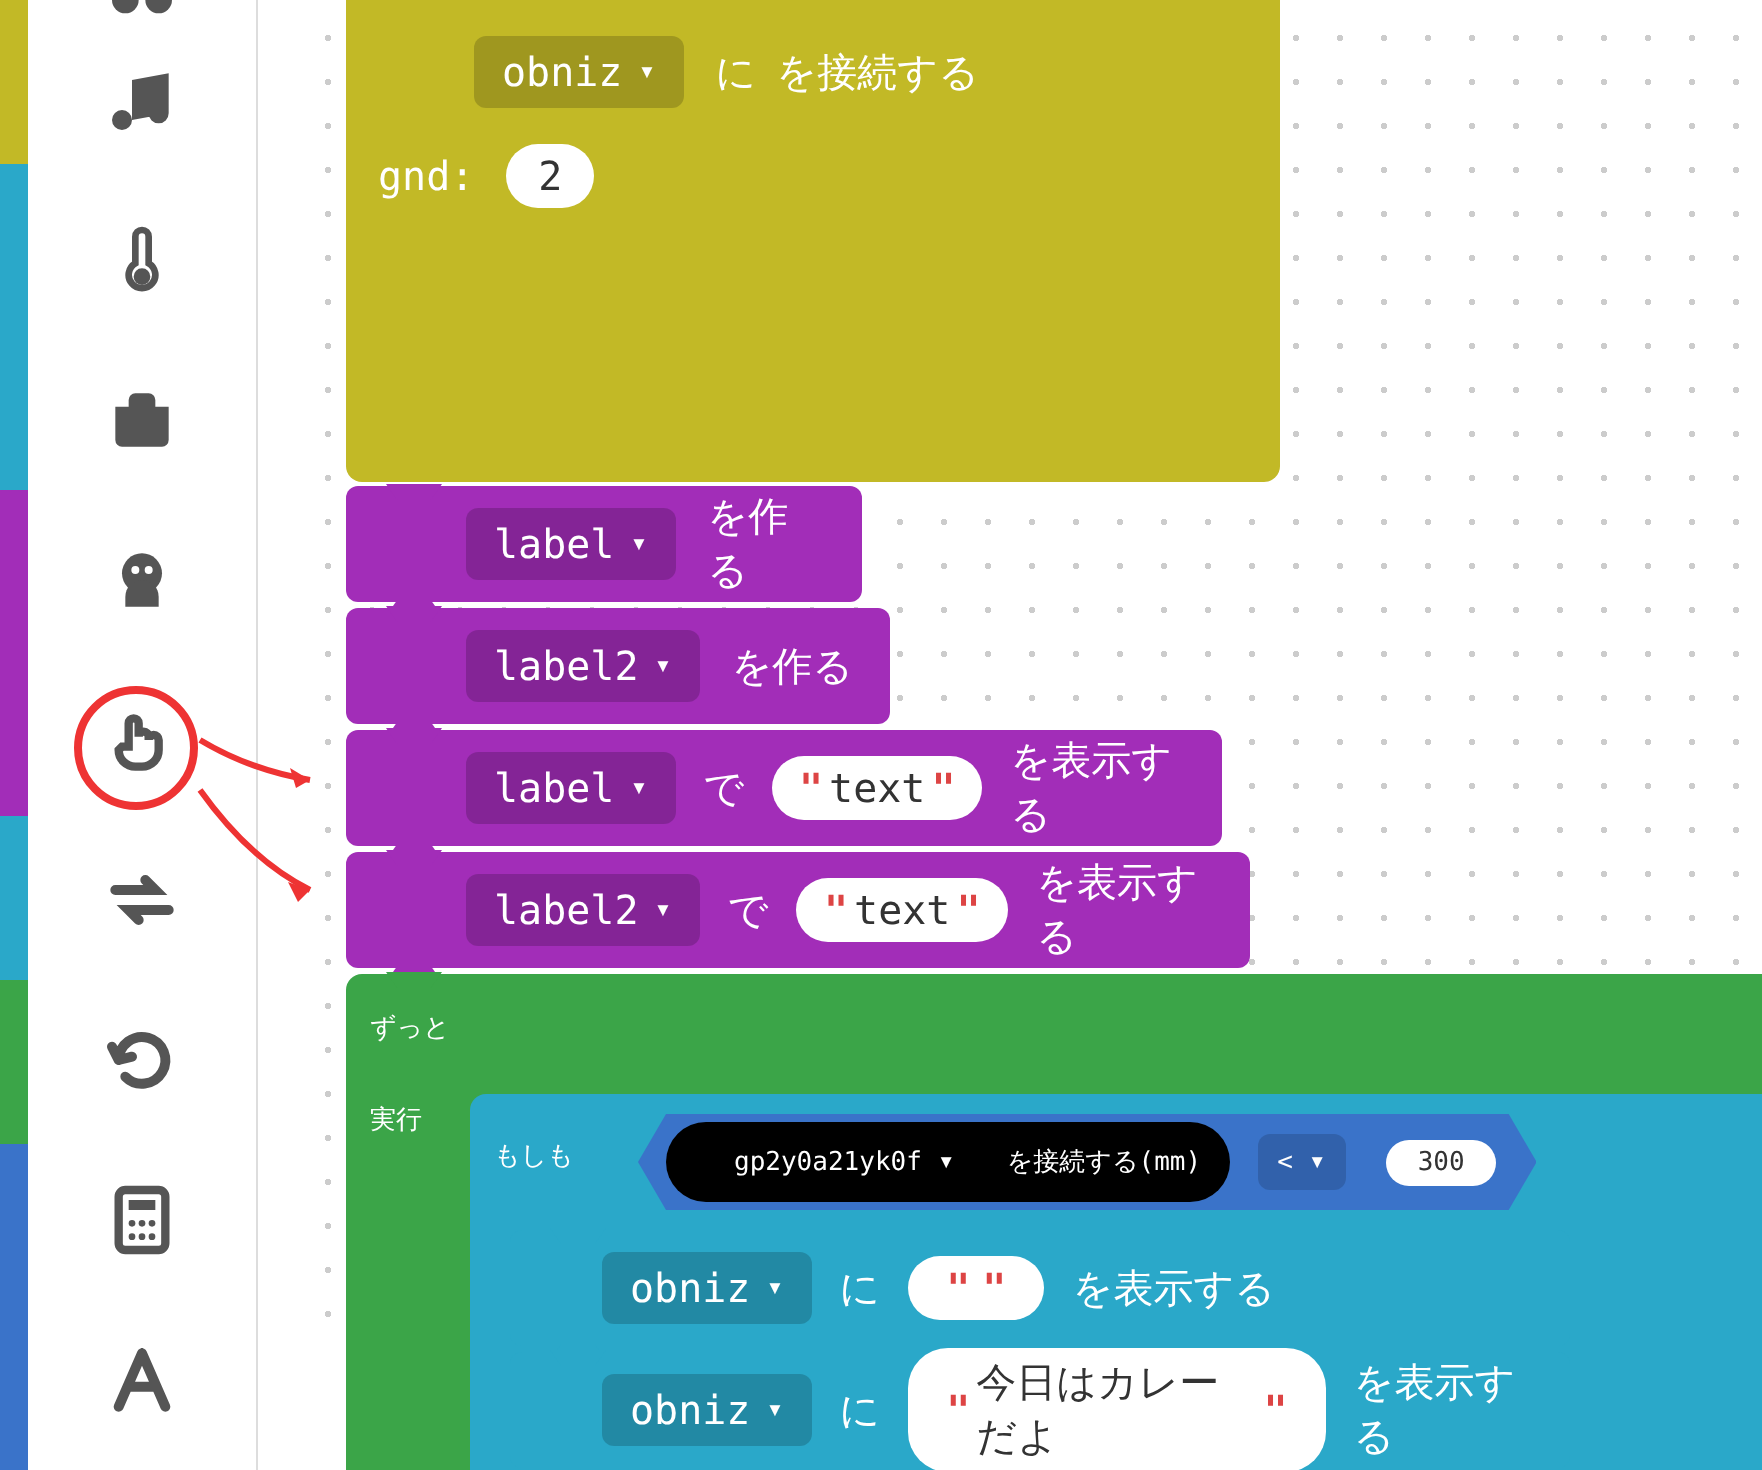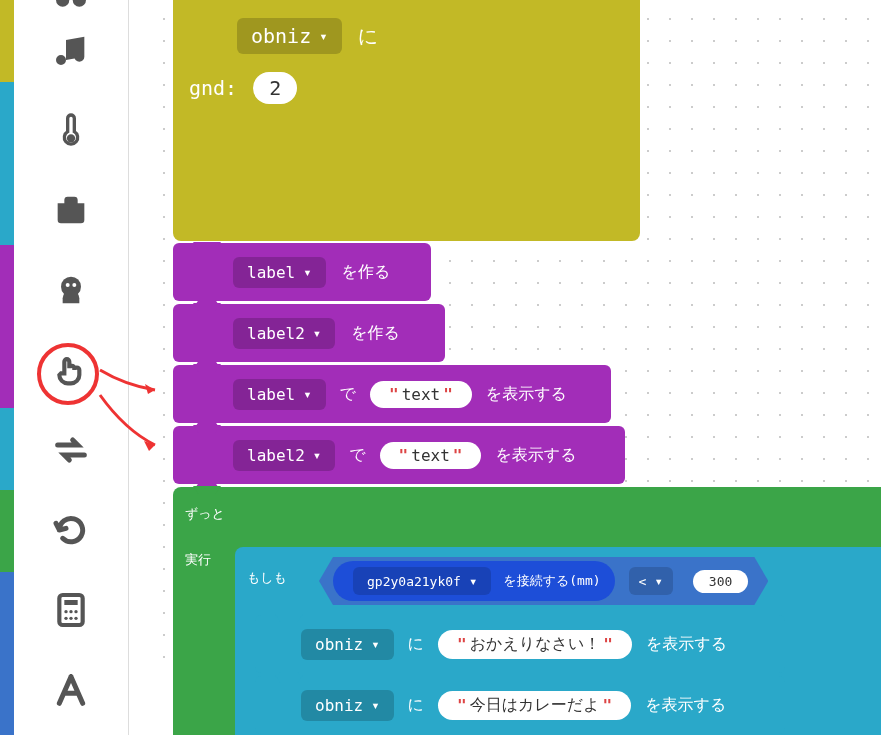--- a/index.html
+++ b/index.html
@@ -7,32 +7,32 @@
     
     .color-bar { position: absolute; left: 0; top: 0; width: 14px; height: 735px; display: flex; flex-direction: column; }
     .color-seg { flex: 1; }
     
     .sidebar { position: absolute; left: 14px; top: 0; width: 115px; height: 735px; background: #fff; display: flex; flex-direction: column; align-items: center; border-right: 1px solid #ddd; }
     .sidebar-item { width: 100%; height: 80px; display: flex; align-items: center; justify-content: center; font-size: 36px; color: #555; cursor: pointer; }
     .sidebar-item svg { width: 40px; height: 40px; fill: #555; }
     
     .canvas { position: absolute; left: 145px; top: 0; width: 748px; height: 666px; background-image: radial-gradient(circle, #ccc 1.5px, transparent 1.5px); background-size: 22px 22px; background-position: 8px 8px; }
     
-    .block { position: absolute; border-radius: 6px; color: #fff; font-size: 16px; font-weight: 500; display: flex; align-items: center; padding: 12px 18px; }
+    .block { position: absolute; border-radius: 6px; color: #fff; font-size: 20px; font-weight: 500; display: flex; align-items: center; padding: 12px 18px; }
     .block-notch::before { content: ''; position: absolute; top: -1px; left: 20px; width: 28px; height: 8px; background: inherit; clip-path: polygon(0 0, 100% 0, 80% 100%, 20% 100%); z-index: 2; }
     .block-notch-out::after { content: ''; position: absolute; bottom: -7px; left: 20px; width: 28px; height: 8px; background: inherit; clip-path: polygon(20% 0, 80% 0, 100% 100%, 0 100%); }
     
     .dropdown { background: rgba(0,0,0,0.18); border-radius: 6px; padding: 6px 14px; margin: 0 6px; display: inline-flex; align-items: center; gap: 8px; cursor: pointer; font-weight: 500; }
     .dropdown::after { content: '▾'; font-size: 14px; }
     
     .pill { background: #fff; color: #333; border-radius: 20px; padding: 4px 16px; margin: 0 6px; display: inline-flex; align-items: center; min-width: 30px; justify-content: center; }
     .pill-quote { color: #d44; font-weight: bold; margin: 0 3px; }
     .purple-block { background: #a22db8; }
     .cyan-block { background: #2aa8c9; }
-    .cyan-pill { background: #1d4ed8; border-radius: 30px; padding: 6px 14px; }
+    .cyan-pill { background: #000000; border-radius: 30px; padding: 6px 14px; }
     
     .circle-annot { position: absolute; border: 4px solid #e33; border-radius: 50%; pointer-events: none; }
     .arrow-annot { position: absolute; pointer-events: none; }
     
     .big-yellow { position: absolute; left: 28px; top: 0; width: 467px; height: 241px; background: #c2b926; border-radius: 0 0 8px 8px; color: #fff; font-size: 20px; padding: 10px 16px; }
     .big-yellow .row { display: flex; align-items: center; height: 52px; gap: 10px; }
     
     .green-container { position: absolute; left: 28px; top: 487px; width: 740px; height: 248px; background: #3ba548; border-radius: 8px 8px 0 0; color: #fff; }
     .green-inner { position: absolute; left: 62px; top: 60px; right: 0; bottom: 0; background: #2aa8c9; border-radius: 8px 0 0 0; }
     .blue-hex { background: #3a73c9; display: inline-flex; align-items: center; padding: 4px 14px; clip-path: polygon(14px 0, calc(100% - 14px) 0, 100% 50%, calc(100% - 14px) 100%, 14px 100%, 0 50%); gap: 8px; }
@@ -116,20 +116,21 @@
       </svg>
   </div>
 </div>
 
 <div class="canvas">
 
   <div class="big-yellow">
     <div class="row" style="margin-left:42px">
       <span class="dropdown">obniz</span>
       <span>に</span>
+      <span>を接続する</span>
     </div>
     <div class="row">
       <span>gnd:</span>
       <span class="pill">2</span>
     </div>
   </div>
 
   <div class="block purple-block block-notch block-notch-out" style="left:28px; top:243px; width:258px; height:58px; padding-left:54px">
     <span class="dropdown">label</span>
     <span style="margin-left:10px">を作る</span>
@@ -178,21 +179,20 @@
           <span class="dropdown" style="background:rgba(0,0,0,0.15); padding:6px 10px">&lt;</span>
           <span class="pill">300</span>
         </span>
       </div>
 
       <div class="block cyan-block block-notch block-notch-out" style="left:20px; top:68px; width:530px; height:58px; background:#2aa8c9; gap:8px; padding-left:40px">
         <span class="dropdown">obniz</span>
         <span>に</span>
         <span class="pill">
             <span class="pill-quote">"</span>
-            <span>おかえりなさい！</span>
             <span class="pill-quote">"</span>
           </span>
         <span>を表示する</span>
       </div>
 
       <div class="block cyan-block block-notch" style="left:20px; top:129px; width:530px; height:58px; background:#2aa8c9; gap:8px; padding-left:40px">
         <span class="dropdown">obniz</span>
         <span>に</span>
         <span class="pill">
             <span class="pill-quote">"</span>

